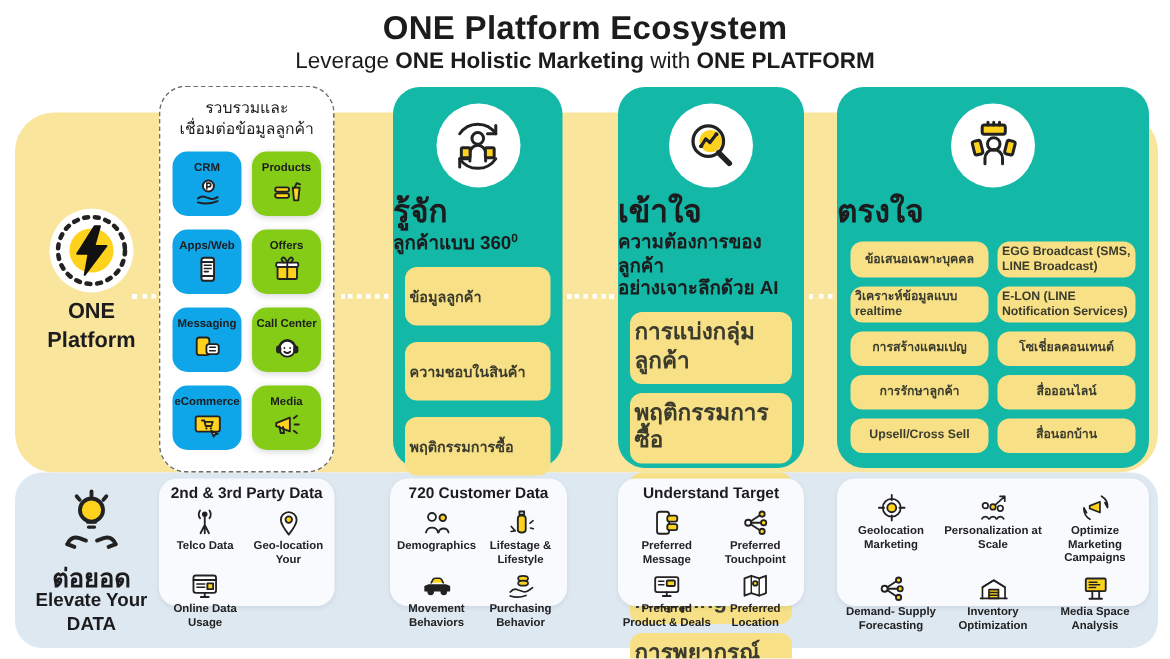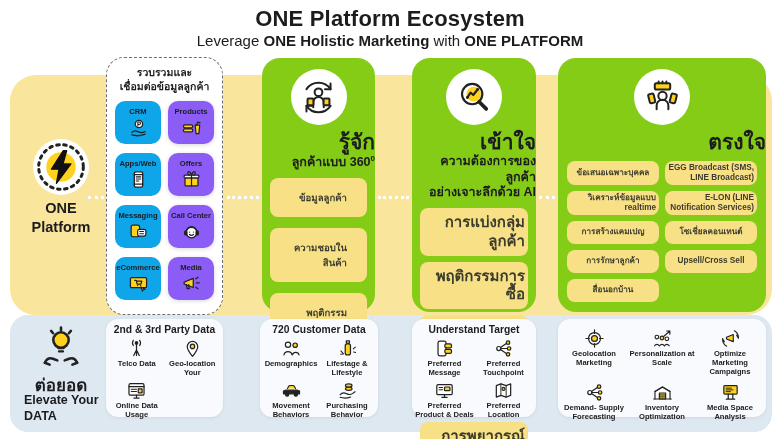--- a/index.html
+++ b/index.html
@@ -20,61 +20,61 @@
                 background:#DEE8F1; border-radius:18px; }
   
   .platform-badge { position:absolute; left:33px; top:139px; width:56px; height:56px;
                     background:#fff; border-radius:50%; display:flex; align-items:center; justify-content:center; }
   .platform-badge svg { width:52px; height:52px; }
   .platform-label { position:absolute; left:10px; top:199px; width:102px; text-align:center;
                     font-weight:800; font-size:14.5px; line-height:1.3; }
   
   .collect-box { position:absolute; left:106px; top:57px; width:117px; height:258px;
                  background:#fff; border:1.5px dashed #6e6e6e; border-radius:18px; padding:7px 8px; }
-  .collect-title { text-align:center; font-size:10.5px; font-weight:700; line-height:1.35; white-space:nowrap; }
+  .collect-title { text-align:center; font-size:10.5px; font-weight:400; line-height:1.35; white-space:nowrap; }
   .tiles { display:grid; grid-template-columns:1fr 1fr; gap:9px 7px; margin-top:8px; }
-  .tile { height:43px; border-radius:10px; background:#8b5cf6; box-shadow:0 1px 4px rgba(40,40,60,.18);
+  .tile { height:43px; border-radius:10px; background:#84cc16; box-shadow:0 1px 4px rgba(40,40,60,.18);
           display:flex; flex-direction:column; align-items:center; justify-content:center; gap:1px; }
   .tile.hl { background:#0ea5e9; box-shadow:none; }
   .tile-label { font-size:7.6px; font-weight:700; }
   .tile svg { width:21px; height:21px; }
   
-  .col { position:absolute; top:58px; height:254px; background:#84cc16; border-radius:18px; text-align:right; }
+  .col { position:absolute; top:58px; height:254px; background:#14b8a6; border-radius:18px; text-align:left; }
   .col-know { left:262px; width:113px; }
   .col-understand { left:412px; width:124px; }
   .col-present { left:558px; width:208px; }
   .col-icon { width:56px; height:56px; border-radius:50%; background:#fff; margin:11px auto 5px;
               display:flex; align-items:center; justify-content:center; }
   .col-icon svg { width:37px; height:37px; }
   .col-pre { font-size:13px; font-weight:800; line-height:1.1; }
   .col-heading { font-size:21px; font-weight:800; line-height:1.15; }
   .col-sub { font-size:12.5px; font-weight:800; line-height:1.25; }
   .col-sub sup { font-size:8px; }
   .pills { padding:7px 8px 0; }
   .pill { background:#F7E085; border-radius:8px; color:#3c3c2e; font-weight:600; }
-  .col-know .pill { margin:0 0 11px; padding:12px 20px; font-size:9.6px; }
+  .col-know .pill { margin:0 0 11px; padding:12px 3px; font-size:9.6px; }
   .col-understand .pill { margin:0 0 6px; padding:5px 3px; font-size:15px; line-height:1.25; }
   .pill-grid { display:grid; grid-template-columns:1fr 1fr; gap:6px; padding:7px 9px 0; }
   .pill-grid .pill { display:flex; align-items:center; justify-content:center; min-height:23px;
                      padding:2px 3px; font-size:8.2px; line-height:1.2; }
   
   .dots { position:absolute; top:196px; height:0; border-top:3px dotted #fff; }
   .dots.d0 { left:88px;  width:16px; }
   .dots.d1 { left:227px; width:32px; }
   .dots.d2 { left:378px; width:31px; }
   .dots.d3 { left:539px; width:16px; }
   
   .elevate-icon { position:absolute; left:39px; top:324px; width:44px; height:46px; }
   .elevate-icon svg { width:44px; height:46px; }
   .elevate-thai { position:absolute; left:10px; top:371px; width:102px; text-align:center;
                   font-size:17px; font-weight:700; }
-  .elevate-en { position:absolute; left:24px; top:393px; width:102px; 
+  .elevate-en { position:absolute; left:10px; top:393px; width:102px; text-align:center;
                 font-size:12.5px; font-weight:800; line-height:1.25; }
   
-  .card { position:absolute; top:319px; height:98px; background:#F8FAFD; border-radius:12px;
+  .card { position:absolute; top:319px; height:85px; background:#F8FAFD; border-radius:12px;
           padding:5px 3px 3px; box-shadow:0 1px 3px rgba(60,80,110,.10); }
   .card1 { left:106px; width:117px; }
   .card2 { left:260px; width:118px; }
   .card3 { left:412px; width:124px; }
   .card4 { left:558px; width:208px; padding-top:9px; }
   .card-title { text-align:center; font-size:10.3px; font-weight:800; margin-bottom:3px; white-space:nowrap; }
   .card-grid { display:grid; grid-template-columns:1fr 1fr; gap:3px 0; }
   .card4 .card-grid { grid-template-columns:1fr 1fr 1fr; gap:6px 2px; }
   .mini { display:flex; flex-direction:column; align-items:center; }
   .mini svg { width:21px; height:21px; }
@@ -454,20 +454,21 @@
     </div>
     <div class="col-heading">ตรงใจ</div>
     <div class="pill-grid">
       <div class="pill">ข้อเสนอเฉพาะบุคคล</div>
       <div class="pill">EGG Broadcast (SMS, LINE Broadcast)</div>
       <div class="pill">วิเคราะห์ข้อมูลแบบ realtime</div>
       <div class="pill">E-LON (LINE Notification Services)</div>
       <div class="pill">การสร้างแคมเปญ</div>
       <div class="pill">โซเชี่ยลคอนเทนต์</div>
       <div class="pill">การรักษาลูกค้า</div>
+      <div class="pill">สื่อออนไลน์</div>
       <div class="pill">Upsell/Cross Sell</div>
       <div class="pill">สื่อนอกบ้าน</div>
     </div>
   </div>
 
   <div class="elevate-icon">
     <svg>
         <use href="#i-bulb"></use>
       </svg>
   </div>

